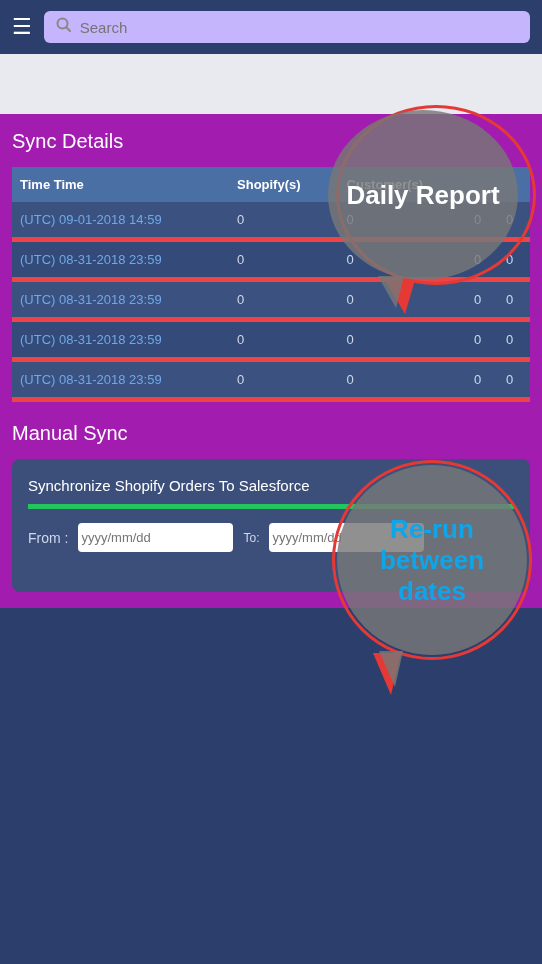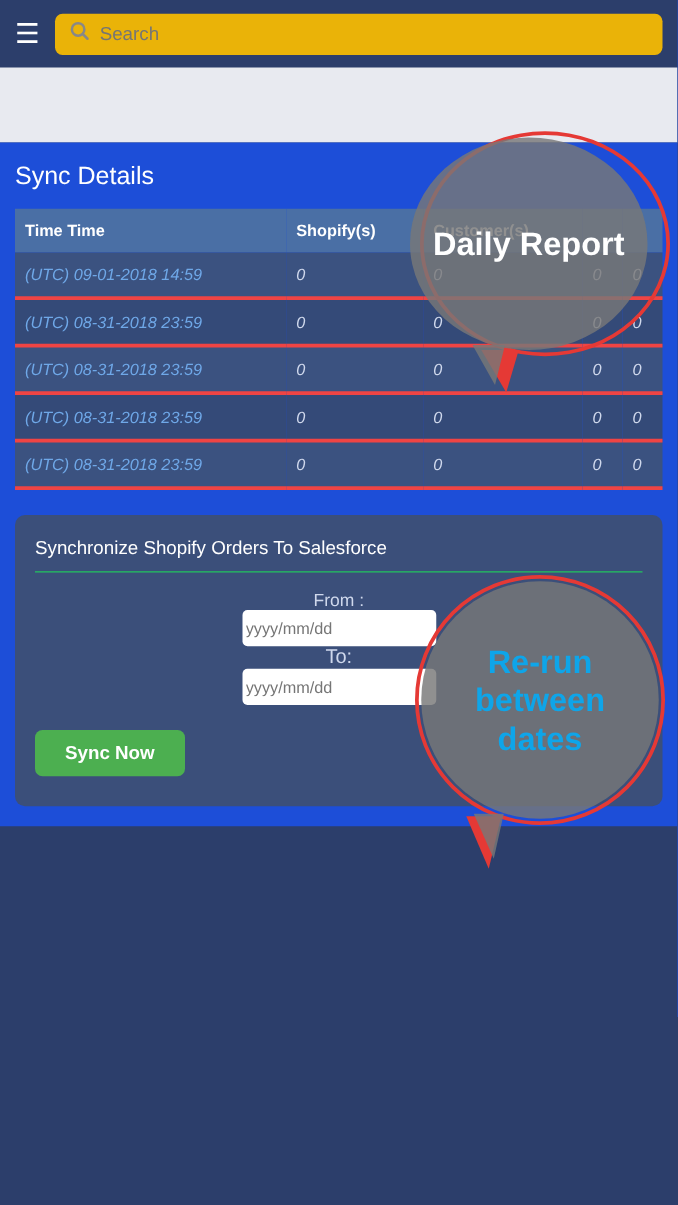--- a/index.html
+++ b/index.html
@@ -29,21 +29,21 @@
       color: #fff;
       font-size: 22px;
       cursor: pointer;
       flex-shrink: 0;
     }
 
     .search-bar {
       flex: 1;
       display: flex;
       align-items: center;
-      background: #eab308;
+      background: #c4b5fd;
       border-radius: 6px;
       padding: 6px 12px;
       gap: 8px;
     }
 
     .search-icon-svg {
       color: #888;
       font-size: 16px;
       flex-shrink: 0;
     }
@@ -58,21 +58,21 @@
     }
 
     
     .banner {
       background-color: #e8eaf0;
       height: 60px;
     }
 
     
     .main {
-      background-color: #1d4ed8;
+      background-color: #a21caf;
       padding: 16px 12px;
     }
 
     .section-title {
       font-size: 20px;
       font-weight: normal;
       color: #fff;
       margin-bottom: 14px;
     }
 
@@ -91,22 +91,21 @@
       padding: 10px 8px;
       text-align: left;
       font-size: 13px;
       font-weight: bold;
       color: #fff;
       border: none;
     }
 
     .sync-table tbody tr {
       background-color: #3b5280;
-      border-bottom: 3px solid #ef4444;
-      font-style: italic;
+      border-bottom: 5px solid #ef4444;
     }
 
     .sync-table tbody tr:nth-child(odd) {
       background-color: #3b5280;
     }
 
     .sync-table tbody tr:nth-child(even) {
       background-color: #344a78;
     }
 
@@ -130,29 +129,29 @@
       background-color: #3b4f7a;
       border-radius: 8px;
       padding: 18px 16px 24px;
       margin-top: 12px;
     }
 
     .sync-form-title {
       font-size: 15px;
       color: #fff;
       margin-bottom: 14px;
-      border-bottom: 1px solid #22c55e;
+      border-bottom: 5px solid #22c55e;
       padding-bottom: 10px;
     }
 
     .form-row {
       display: flex;
       align-items: center;
+      gap: 10px;
       margin-bottom: 16px;
-      flex-direction: column;
     }
 
     .form-label {
       color: #cfd8ec;
       font-size: 14px;
       white-space: nowrap;
     }
 
     .date-input {
       background: #fff;
@@ -160,21 +159,21 @@
       border-radius: 4px;
       padding: 7px 3px;
       font-size: 13px;
       color: #aaa;
       width: 155px;
       outline: none;
     }
 
     .to-label {
       color: #cfd8ec;
-      font-size: 16px;
+      font-size: 12px;
       white-space: nowrap;
     }
 
     .sync-now-btn {
       background-color: #4caf50;
       color: #fff;
       border: none;
       border-radius: 6px;
       padding: 10px 24px;
       font-size: 15px;
@@ -362,32 +361,32 @@
       <td>0</td>
       <td>0</td>
       <td>0</td>
       <td>0</td>
     </tr>
         </tbody>
     </table>
   </div>
 
   <div class="manual-sync-section">
+    <h2 class="section-title">Manual Sync</h2>
 
     <div class="sync-form-box">
       <div class="sync-form-title">Synchronize Shopify Orders To Salesforce</div>
 
       <div class="form-row">
         <span class="form-label">From :</span>
         <input class="date-input" type="text" placeholder="yyyy/mm/dd" style="">
         <span class="to-label">To:</span>
         <input class="date-input" type="text" placeholder="yyyy/mm/dd" style="">
       </div>
 
-      <button class="sync-now-btn">Sync Now</button>
     </div>
   </div>
 
 </div>
 
 <div class="bubble-daily-border"></div>
 <div class="bubble-daily">Daily Report</div>
 
 <div class="bubble-rerun-border"></div>
 <div class="bubble-rerun">Re-run between dates</div>

